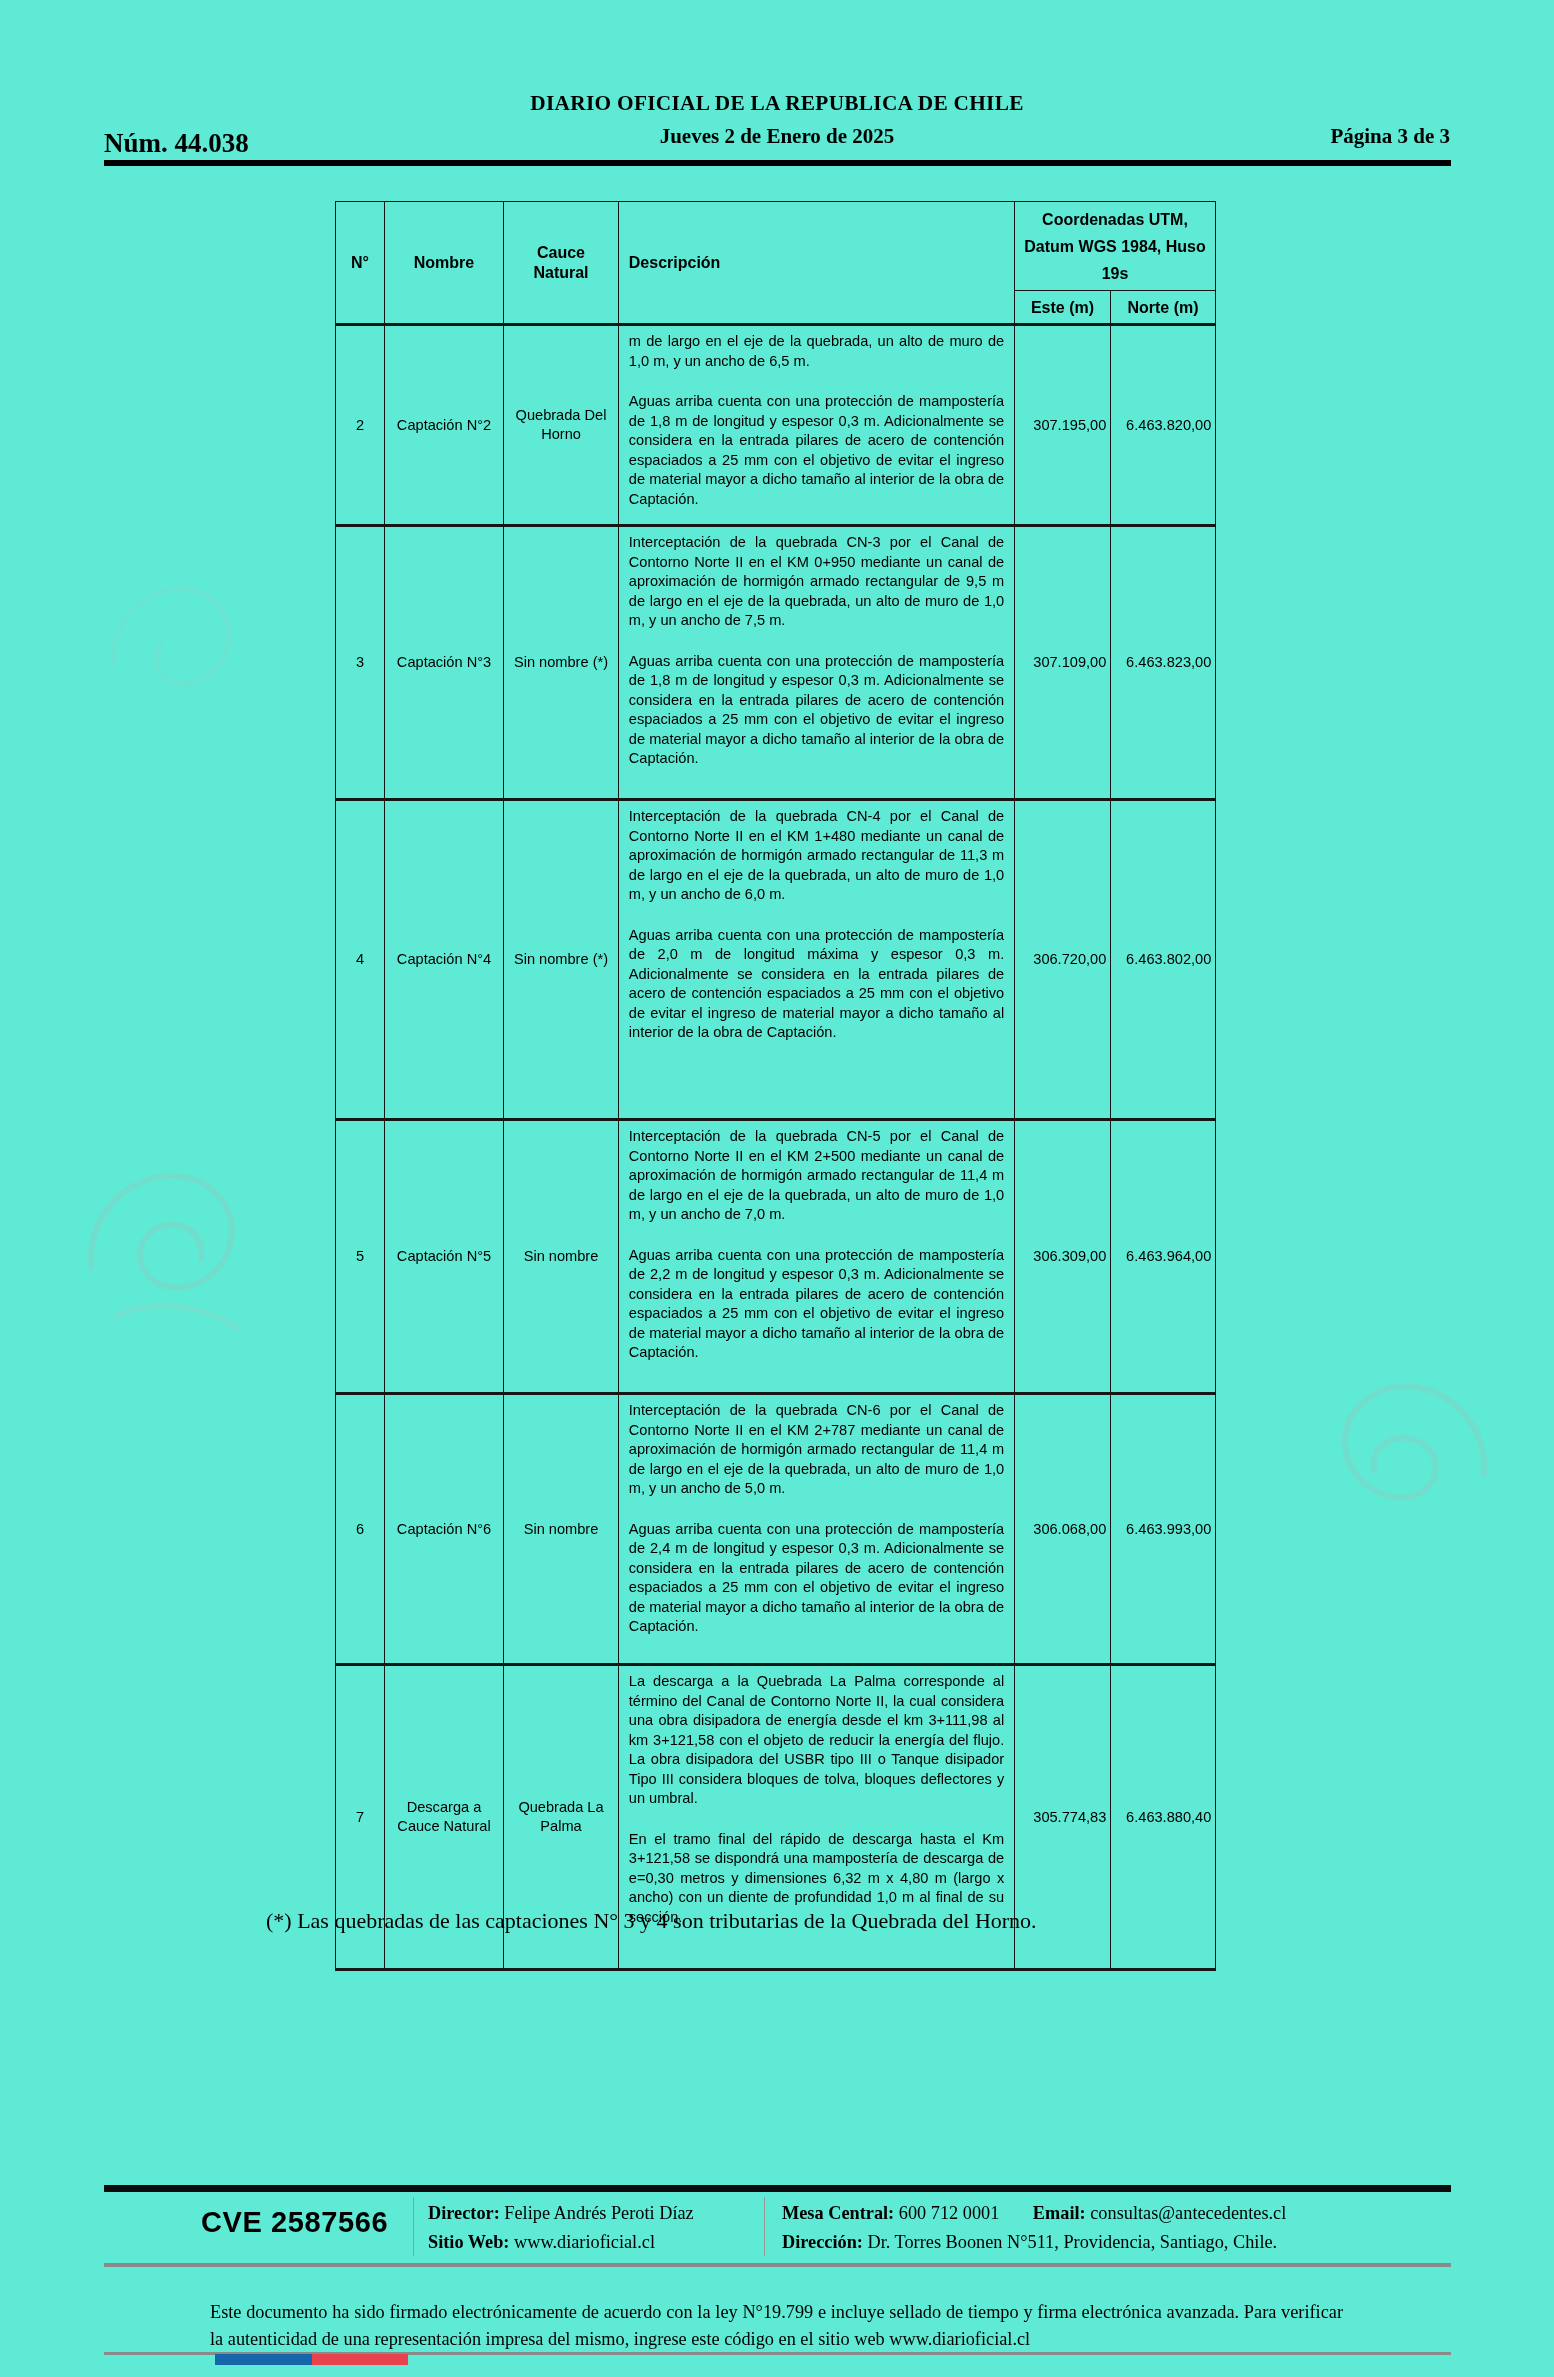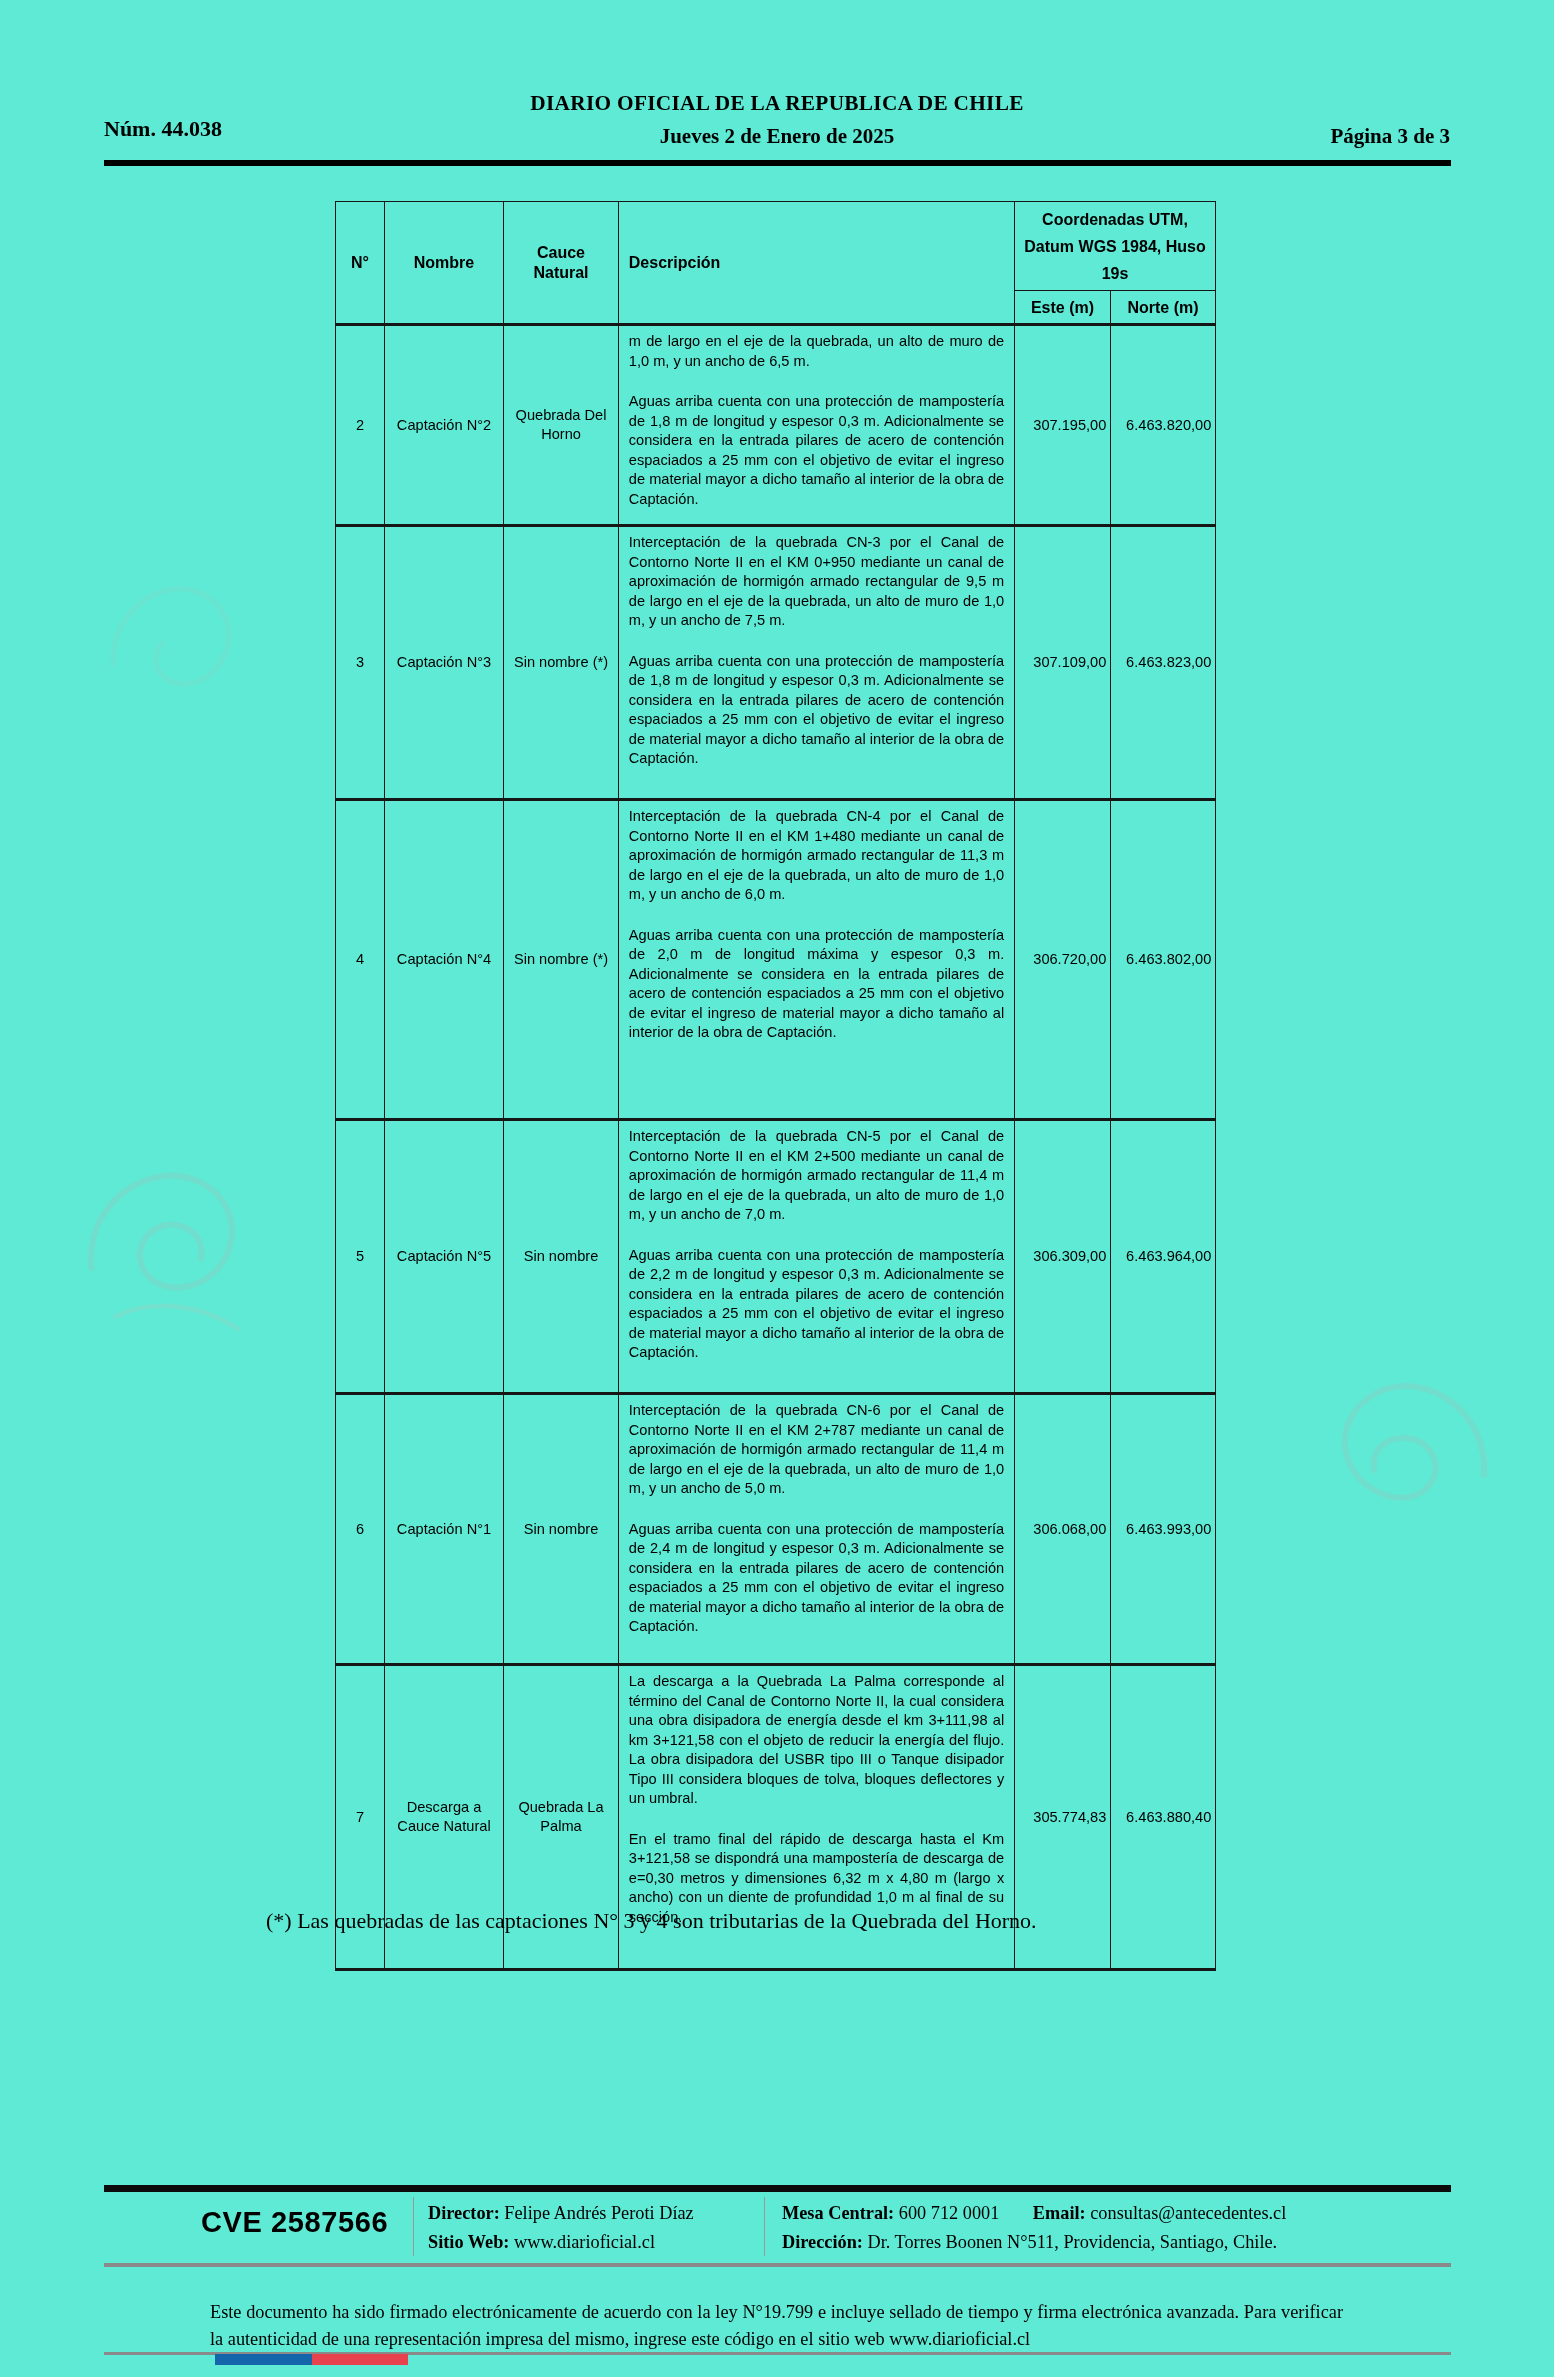--- a/index.html
+++ b/index.html
@@ -9,21 +9,21 @@
     background:#5eead4;
     font-family:"Liberation Serif", serif;
     color:#000;
     overflow:hidden;
   }
   
   .h-title{position:absolute;top:91px;left:0;width:1554px;text-align:center;
     font-size:21.3px;font-weight:bold;letter-spacing:0.3px;}
   .h-date{position:absolute;top:124px;left:0;width:1554px;text-align:center;
     font-size:21px;font-weight:bold;}
-  .h-issue{position:absolute;top:116px;left:104px;font-size:22px;font-weight:bold;}
+  .h-issue{position:absolute;top:128px;left:104px;font-size:27px;font-weight:bold;}
   .h-page{position:absolute;top:124px;right:104px;font-size:21px;font-weight:bold;}
   .h-rule{position:absolute;top:160px;left:104px;width:1347px;height:5.5px;background:#000;}
 
   
   .cap-table{
     position:absolute;top:201px;left:335px;width:881px;
     border-collapse:collapse;table-layout:fixed;
     font-family:"Liberation Sans", sans-serif;
     font-size:14.6px;line-height:19.5px;
   }
@@ -145,21 +145,21 @@
         <td class="c-cauce">Sin nombre</td>
         <td class="c-desc">
           <p>Interceptación de la quebrada CN-5 por el Canal de Contorno Norte II en el KM 2+500 mediante un canal de aproximación de hormigón armado rectangular de 11,4 m de largo en el eje de la quebrada, un alto de muro de 1,0 m, y un ancho de 7,0 m.</p>
           <p>Aguas arriba cuenta con una protección de mampostería de 2,2 m de longitud y espesor 0,3 m. Adicionalmente se considera en la entrada pilares de acero de contención espaciados a 25 mm con el objetivo de evitar el ingreso de material mayor a dicho tamaño al interior de la obra de Captación.</p>
         </td>
         <td class="c-este">306.309,00</td>
         <td class="c-norte">6.463.964,00</td>
       </tr>
       <tr class="r4">
         <td class="c-num">6</td>
-        <td class="c-nombre">Captación N°1</td>
+        <td class="c-nombre">Captación N°6</td>
         <td class="c-cauce">Sin nombre</td>
         <td class="c-desc">
           <p>Interceptación de la quebrada CN-6 por el Canal de Contorno Norte II en el KM 2+787 mediante un canal de aproximación de hormigón armado rectangular de 11,4 m de largo en el eje de la quebrada, un alto de muro de 1,0 m, y un ancho de 5,0 m.</p>
           <p>Aguas arriba cuenta con una protección de mampostería de 2,4 m de longitud y espesor 0,3 m. Adicionalmente se considera en la entrada pilares de acero de contención espaciados a 25 mm con el objetivo de evitar el ingreso de material mayor a dicho tamaño al interior de la obra de Captación.</p>
         </td>
         <td class="c-este">306.068,00</td>
         <td class="c-norte">6.463.993,00</td>
       </tr>
       <tr class="r5">
         <td class="c-num">7</td>

